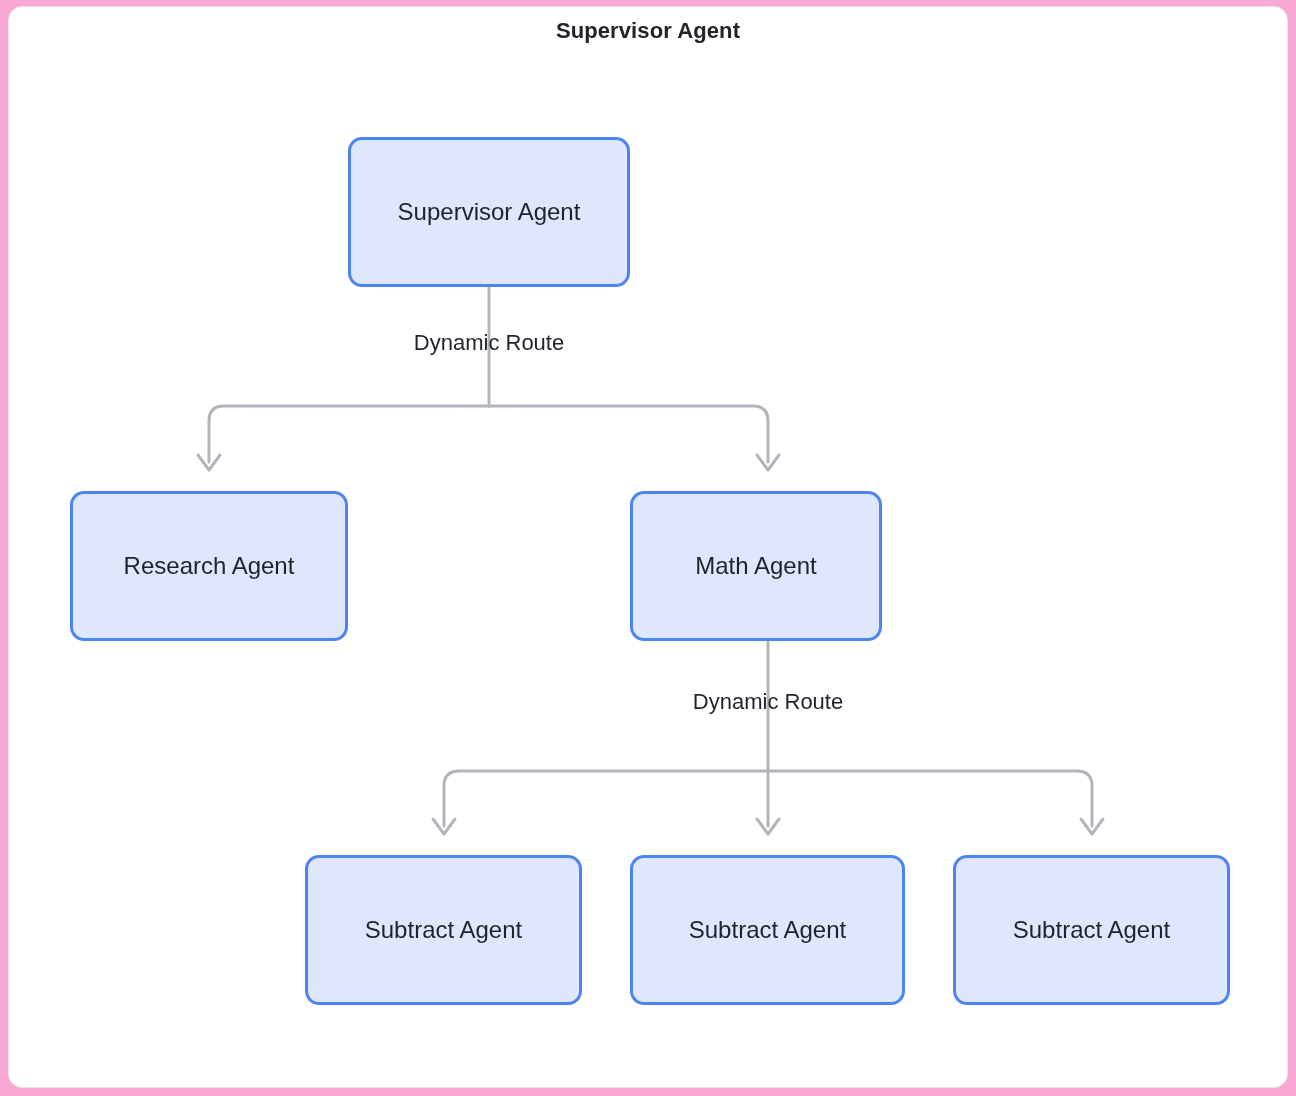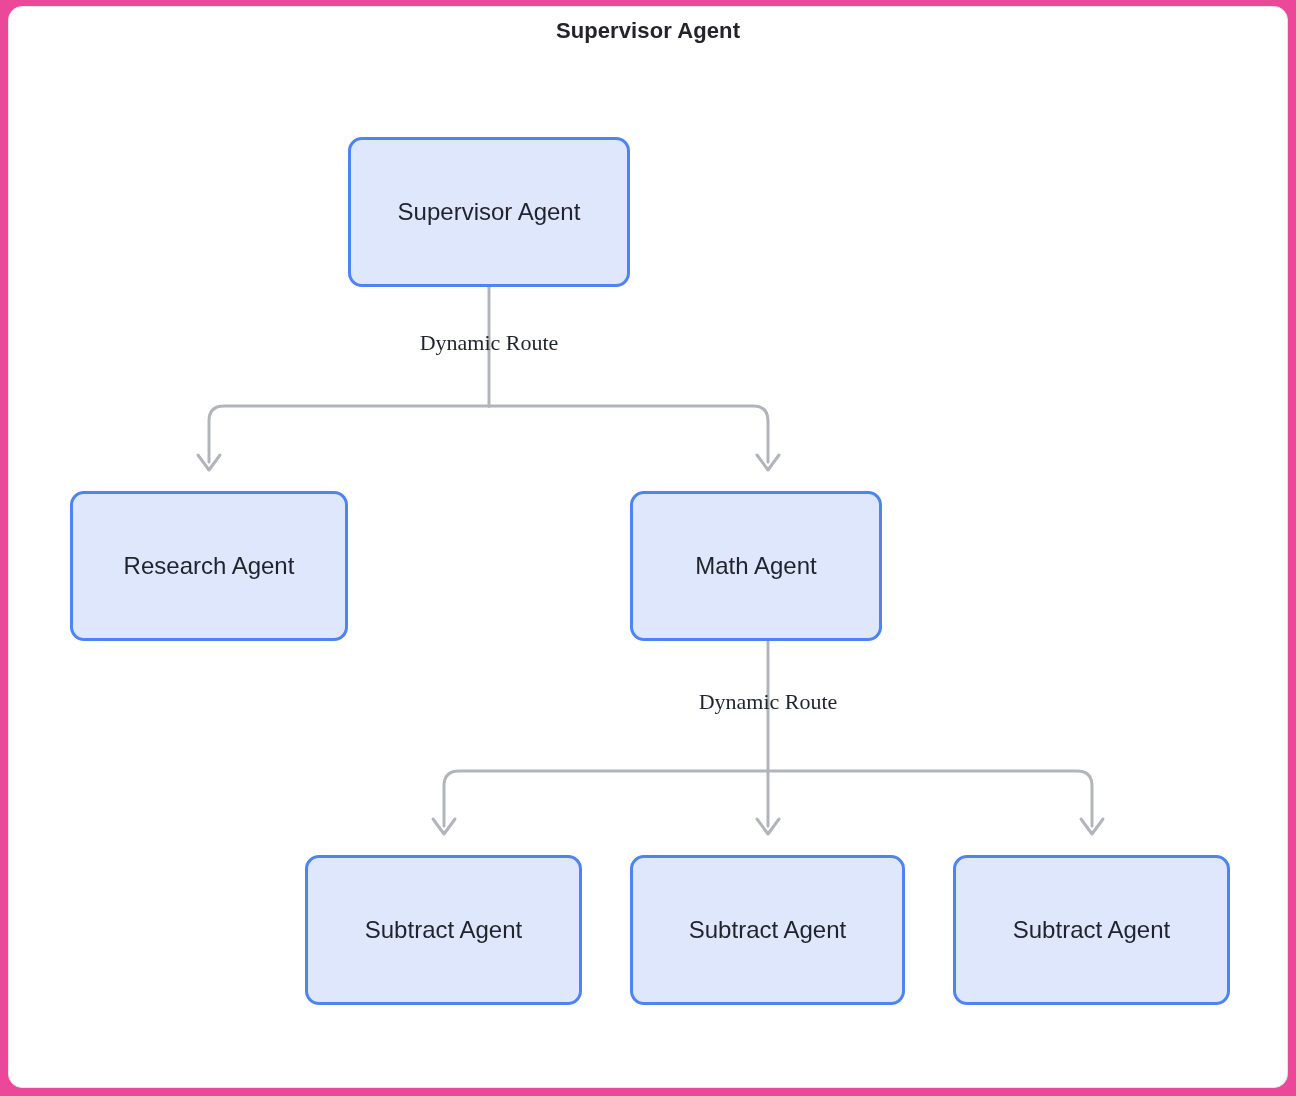--- a/index.html
+++ b/index.html
@@ -10,21 +10,21 @@
   body {
     width: 1296px;
     height: 1096px;
     font-family: "Liberation Sans", sans-serif;
     overflow: hidden;
   }
   #canvas {
     position: relative;
     width: 1296px;
     height: 1096px;
-    background: #ec4899;
+    background: #f9a8d4;
   }
   .panel {
     position: absolute;
     left: 8px;
     top: 6px;
     width: 1280px;
     height: 1082px;
     background: #ffffff;
     border: 1px solid #e3e4e8;
     border-radius: 14px;
@@ -66,21 +66,21 @@
     display: block;
     line-height: 1;
     padding-bottom: 1px;
   }
   .edge-label {
     position: absolute;
     font-size: 22px;
     color: #1f232b;
     white-space: nowrap;
     transform: translateX(-50%);
-    font-family: Liberation Serif, serif;
+    font-family: Liberation Sans, sans-serif;
   }
   #n-supervisor { left: 348px; top: 137px; width: 282px; height: 150px; }
   #n-research   { left: 70px;  top: 491px; width: 278px; height: 150px; }
   #n-math       { left: 630px; top: 491px; width: 252px; height: 150px; }
   #n-sub-1      { left: 305px; top: 855px; width: 277px; height: 150px; }
   #n-sub-2      { left: 630px; top: 855px; width: 275px; height: 150px; }
   #n-sub-3      { left: 953px; top: 855px; width: 277px; height: 150px; }
   #lbl-route-1  { left: 489px; top: 330px; }
   #lbl-route-2  { left: 768px; top: 689px; }
 </style>

